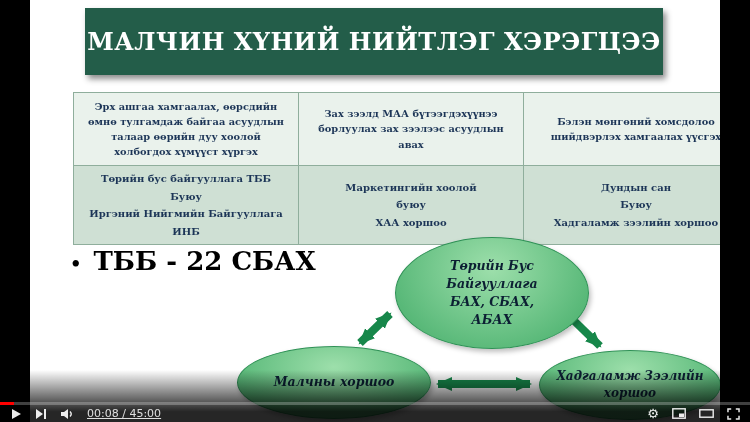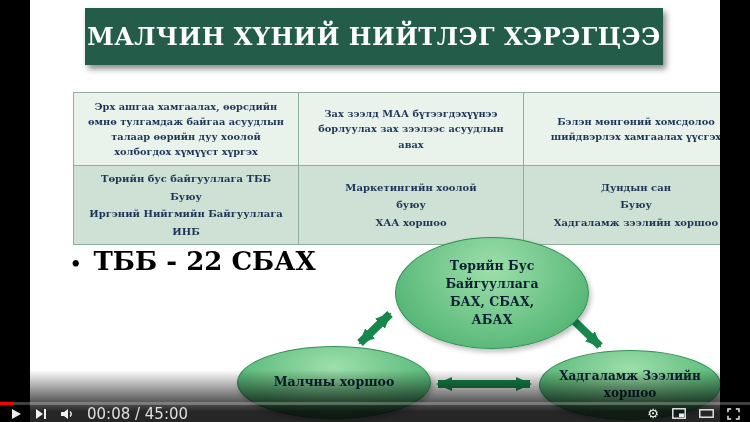--- a/index.html
+++ b/index.html
@@ -7,21 +7,21 @@
     width:750px;height:422px;position:relative;overflow:hidden;
     background:#000;
     font-family:"DejaVu Serif","Liberation Serif",serif;
   }
   
   .slide{
     position:absolute;left:30px;top:0;width:690px;height:422px;
     background:#fff;
   }
   .title-banner{
-    position:absolute;left:55px;top:8px;width:578px;height:57px;
+    position:absolute;left:55px;top:8px;width:578px;height:67px;
     background:var(--banner-green,#235d49);
     box-shadow:3px 4px 6px rgba(0,0,0,.45);
     display:flex;align-items:center;justify-content:center;
   }
   .title-banner span{
     color:#fff;font-weight:bold;font-size:24px;letter-spacing:.5px;
     white-space:nowrap;
   }
   table.needs{
     position:absolute;left:7px;top:92px;width:676px;
@@ -39,21 +39,21 @@
   ul.bullets{
     position:absolute;left:40px;top:246px;width:280px;
     list-style:none;margin:0;padding:0;
   }
   ul.bullets li{
     font-size:26px;font-weight:bold;color:#000;margin-bottom:13px;
     white-space:nowrap;
   }
   ul.bullets li::before{content:"•";margin-right:12px;font-size:18px;}
   
-  .diagram{position:absolute;inset:0;pointer-events:none;}
+  .diagram{position:absolute;inset:0;pointer-events:none;font-style:italic;}
   .arrows{position:absolute;left:0;top:0;width:690px;height:422px;}
   .node{
     position:absolute;border-radius:50%;
     background:radial-gradient(ellipse at 50% 28%, var(--node-green-light,#9ddfab) 0%, var(--node-green,#58b878) 75%);
     border:1px solid var(--node-border,#2f9156);
     display:flex;align-items:center;justify-content:center;text-align:center;
     box-shadow:2px 3px 5px rgba(0,0,0,.25);
   }
   .node span{
     font-weight:bold;color:#0c1f33;white-space:pre-line;line-height:1.45;
@@ -80,21 +80,21 @@
     position:absolute;left:0;right:0;bottom:0;height:17px;
     display:flex;align-items:center;justify-content:space-between;
     padding:0 10px;font-family:"DejaVu Sans","Liberation Sans",sans-serif;
   }
   .ctl-group{display:flex;align-items:center;gap:13px;}
   .ctl-btn{
     background:none;border:0;padding:0;margin:0;display:flex;align-items:center;
     cursor:pointer;color:#fff;opacity:.92;height:14px;
   }
   .ctl-btn svg{display:block;}
-  .time{color:#e8e8e8;font-size:15px;white-space:nowrap;opacity:.95;}
+  .time{color:#e8e8e8;font-size:11px;white-space:nowrap;opacity:.95;text-decoration:underline;}
   .gear-glyph{font-size:13px;line-height:13px;color:#fff;font-family:"DejaVu Sans",sans-serif;}
 </style>
 </head>
 <body>
 
 <div class="slide">
 
   <div class="title-banner">
     <span>МАЛЧИН ХҮНИЙ НИЙТЛЭГ ХЭРЭГЦЭЭ</span>
   </div>

